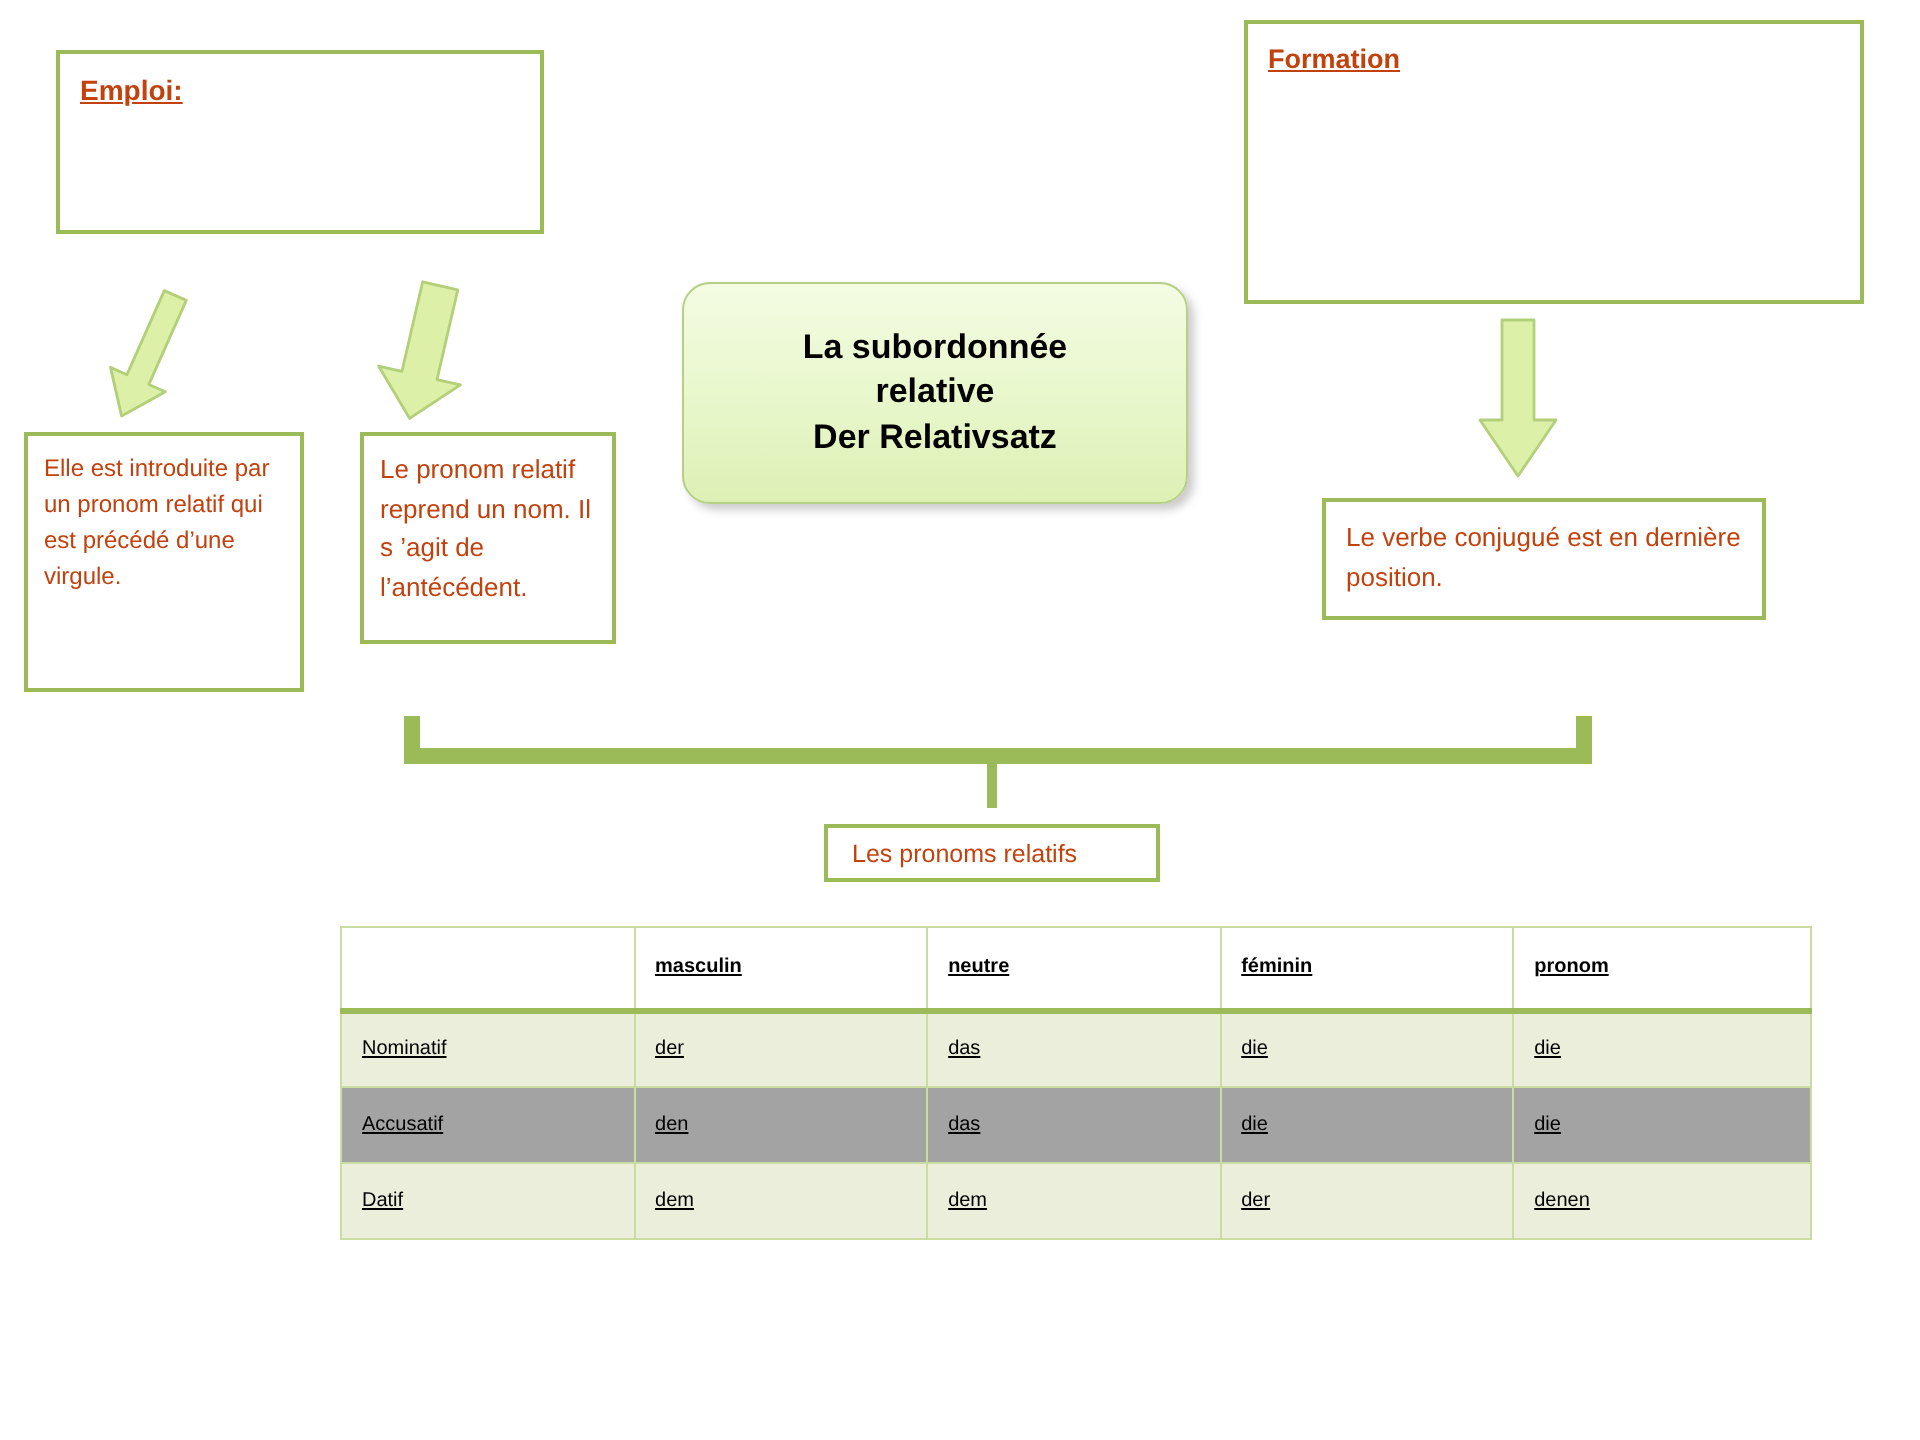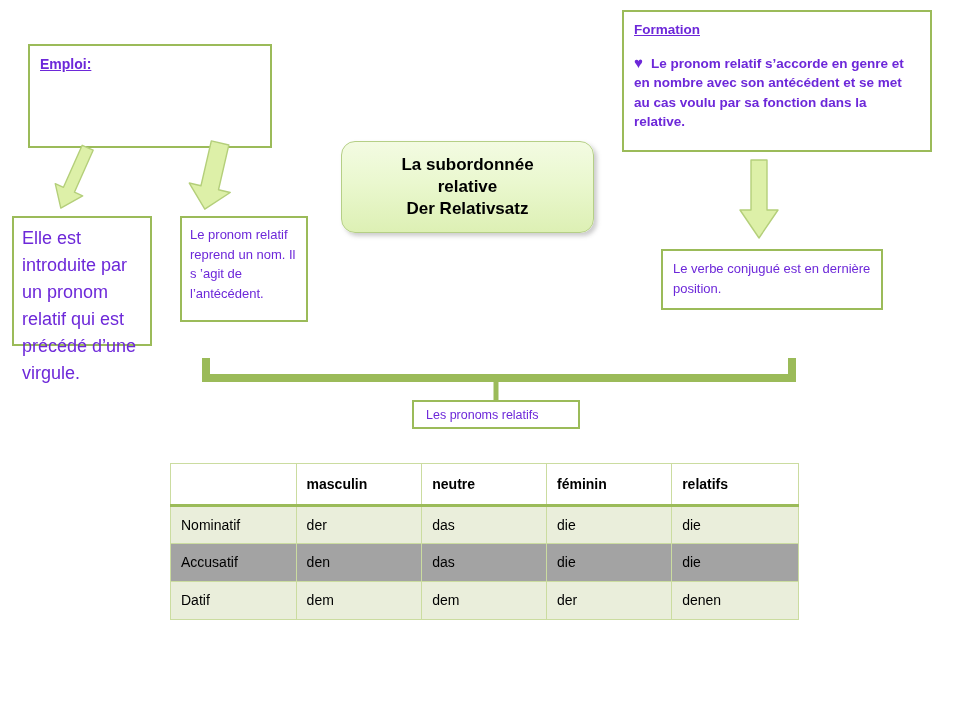--- a/index.html
+++ b/index.html
@@ -20,21 +20,21 @@
     background: #ffffff;
     overflow: hidden;
   }
 
   
   .box {
     position: absolute;
     box-sizing: border-box;
     background: #ffffff;
     border: 2px solid #9bbb59;
-    color: #6d28d9;
+    color: #c2410c;
   }
 
   .box-inner {
     padding: 8px 10px 6px 10px;
   }
 
   .box-title {
     font-weight: bold;
     text-decoration: underline;
     display: block;
@@ -42,23 +42,23 @@
   }
 
   .box-body {
     display: block;
     white-space: pre-line;
   }
 
   
   #emploi-box {
     left: 28px;
-    top: 44px;
+    top: 25px;
     width: 244px;
-    height: 104px;
+    height: 92px;
     font-size: 13.5px;
     line-height: 1.45;
   }
   #emploi-box .box-title { font-size: 14px; margin-bottom: 14px; }
 
   
   #formation-box {
     left: 622px;
     top: 10px;
     width: 310px;
@@ -74,21 +74,21 @@
     line-height: 1;
     margin-right: 8px;
   }
 
   
   #box-intro {
     left: 12px;
     top: 216px;
     width: 140px;
     height: 130px;
-    font-size: 18px;
+    font-size: 12px;
     line-height: 1.5;
   }
   #box-intro .box-inner { padding: 7px 8px; }
 
   #box-pronom {
     left: 180px;
     top: 216px;
     width: 128px;
     height: 106px;
     font-size: 13px;
@@ -106,21 +106,21 @@
     line-height: 1.5;
   }
   #box-verbe .box-inner { padding: 8px 10px; }
 
   
   #central-box {
     position: absolute;
     left: 341px;
     top: 141px;
     width: 253px;
-    height: 92px;
+    height: 111px;
     box-sizing: border-box;
     border: 1px solid #b5cf86;
     border-radius: 14px;
     background: linear-gradient(to bottom, #f3fbe2 0%, #eaf8cf 45%, #ddf0b4 100%);
     box-shadow: 3px 3px 4px rgba(120,120,120,0.38);
     display: flex;
     align-items: center;
     justify-content: center;
   }
   #central-title {
@@ -146,41 +146,42 @@
   #bracket-svg {
     position: absolute;
     left: 200px;
     top: 356px;
     overflow: visible;
   }
 
   
   #box-pronoms-relatifs {
     left: 412px;
-    top: 400px;
+    top: 412px;
     width: 168px;
     height: 29px;
     font-size: 12.5px;
   }
   #box-pronoms-relatifs .box-inner {
     padding: 0 0 0 12px;
     height: 100%;
     display: flex;
     align-items: center;
   }
 
   
   #pronouns-table {
     position: absolute;
     left: 170px;
     top: 463px;
-    width: 629px;
+    width: 736px;
     border-collapse: collapse;
-    font-size: 14px;
+    font-size: 10px;
     color: #000000;
+    text-decoration: underline;
   }
   #pronouns-table td, #pronouns-table th {
     border: 1px solid #cbdca0;
     padding: 7px 10px 8px 10px;
     text-align: left;
     font-weight: normal;
     vertical-align: middle;
     height: 24px;
     box-sizing: border-box;
   }
@@ -211,21 +212,20 @@
 
   <div class="box" id="emploi-box">
     <div class="box-inner">
       <span class="box-title">Emploi:</span>
     </div>
   </div>
 
   <div class="box" id="formation-box">
     <div class="box-inner">
       <span class="box-title">Formation</span>
-      <span class="box-body"><span class="heart-bullet">♥</span><span>Le pronom relatif s’accorde en genre et en nombre avec son antécédent et se met au cas voulu par sa fonction dans la relative.</span></span>
     </div>
   </div>
 
   <div id="central-box">
     <div id="central-title">La subordonnée
 relative
 Der Relativsatz</div>
   </div>
 
   <svg class="arrow-svg" id="arrow-emploi-intro" width="56" height="76" viewBox="0 0 56 76">
@@ -286,21 +286,21 @@
         <col class="c2">
         <col class="c3">
         <col class="c4">
     </colgroup>
     <thead>
       <tr>
         <th></th>
         <th>masculin</th>
         <th>neutre</th>
         <th>féminin</th>
-        <th>relatifs</th>
+        <th>pronom</th>
       </tr>
     </thead>
     <tbody>
       <tr class="shaded">
         <td>Nominatif</td>
         <td>der</td>
         <td>das</td>
         <td>die</td>
         <td>die</td>
       </tr>

